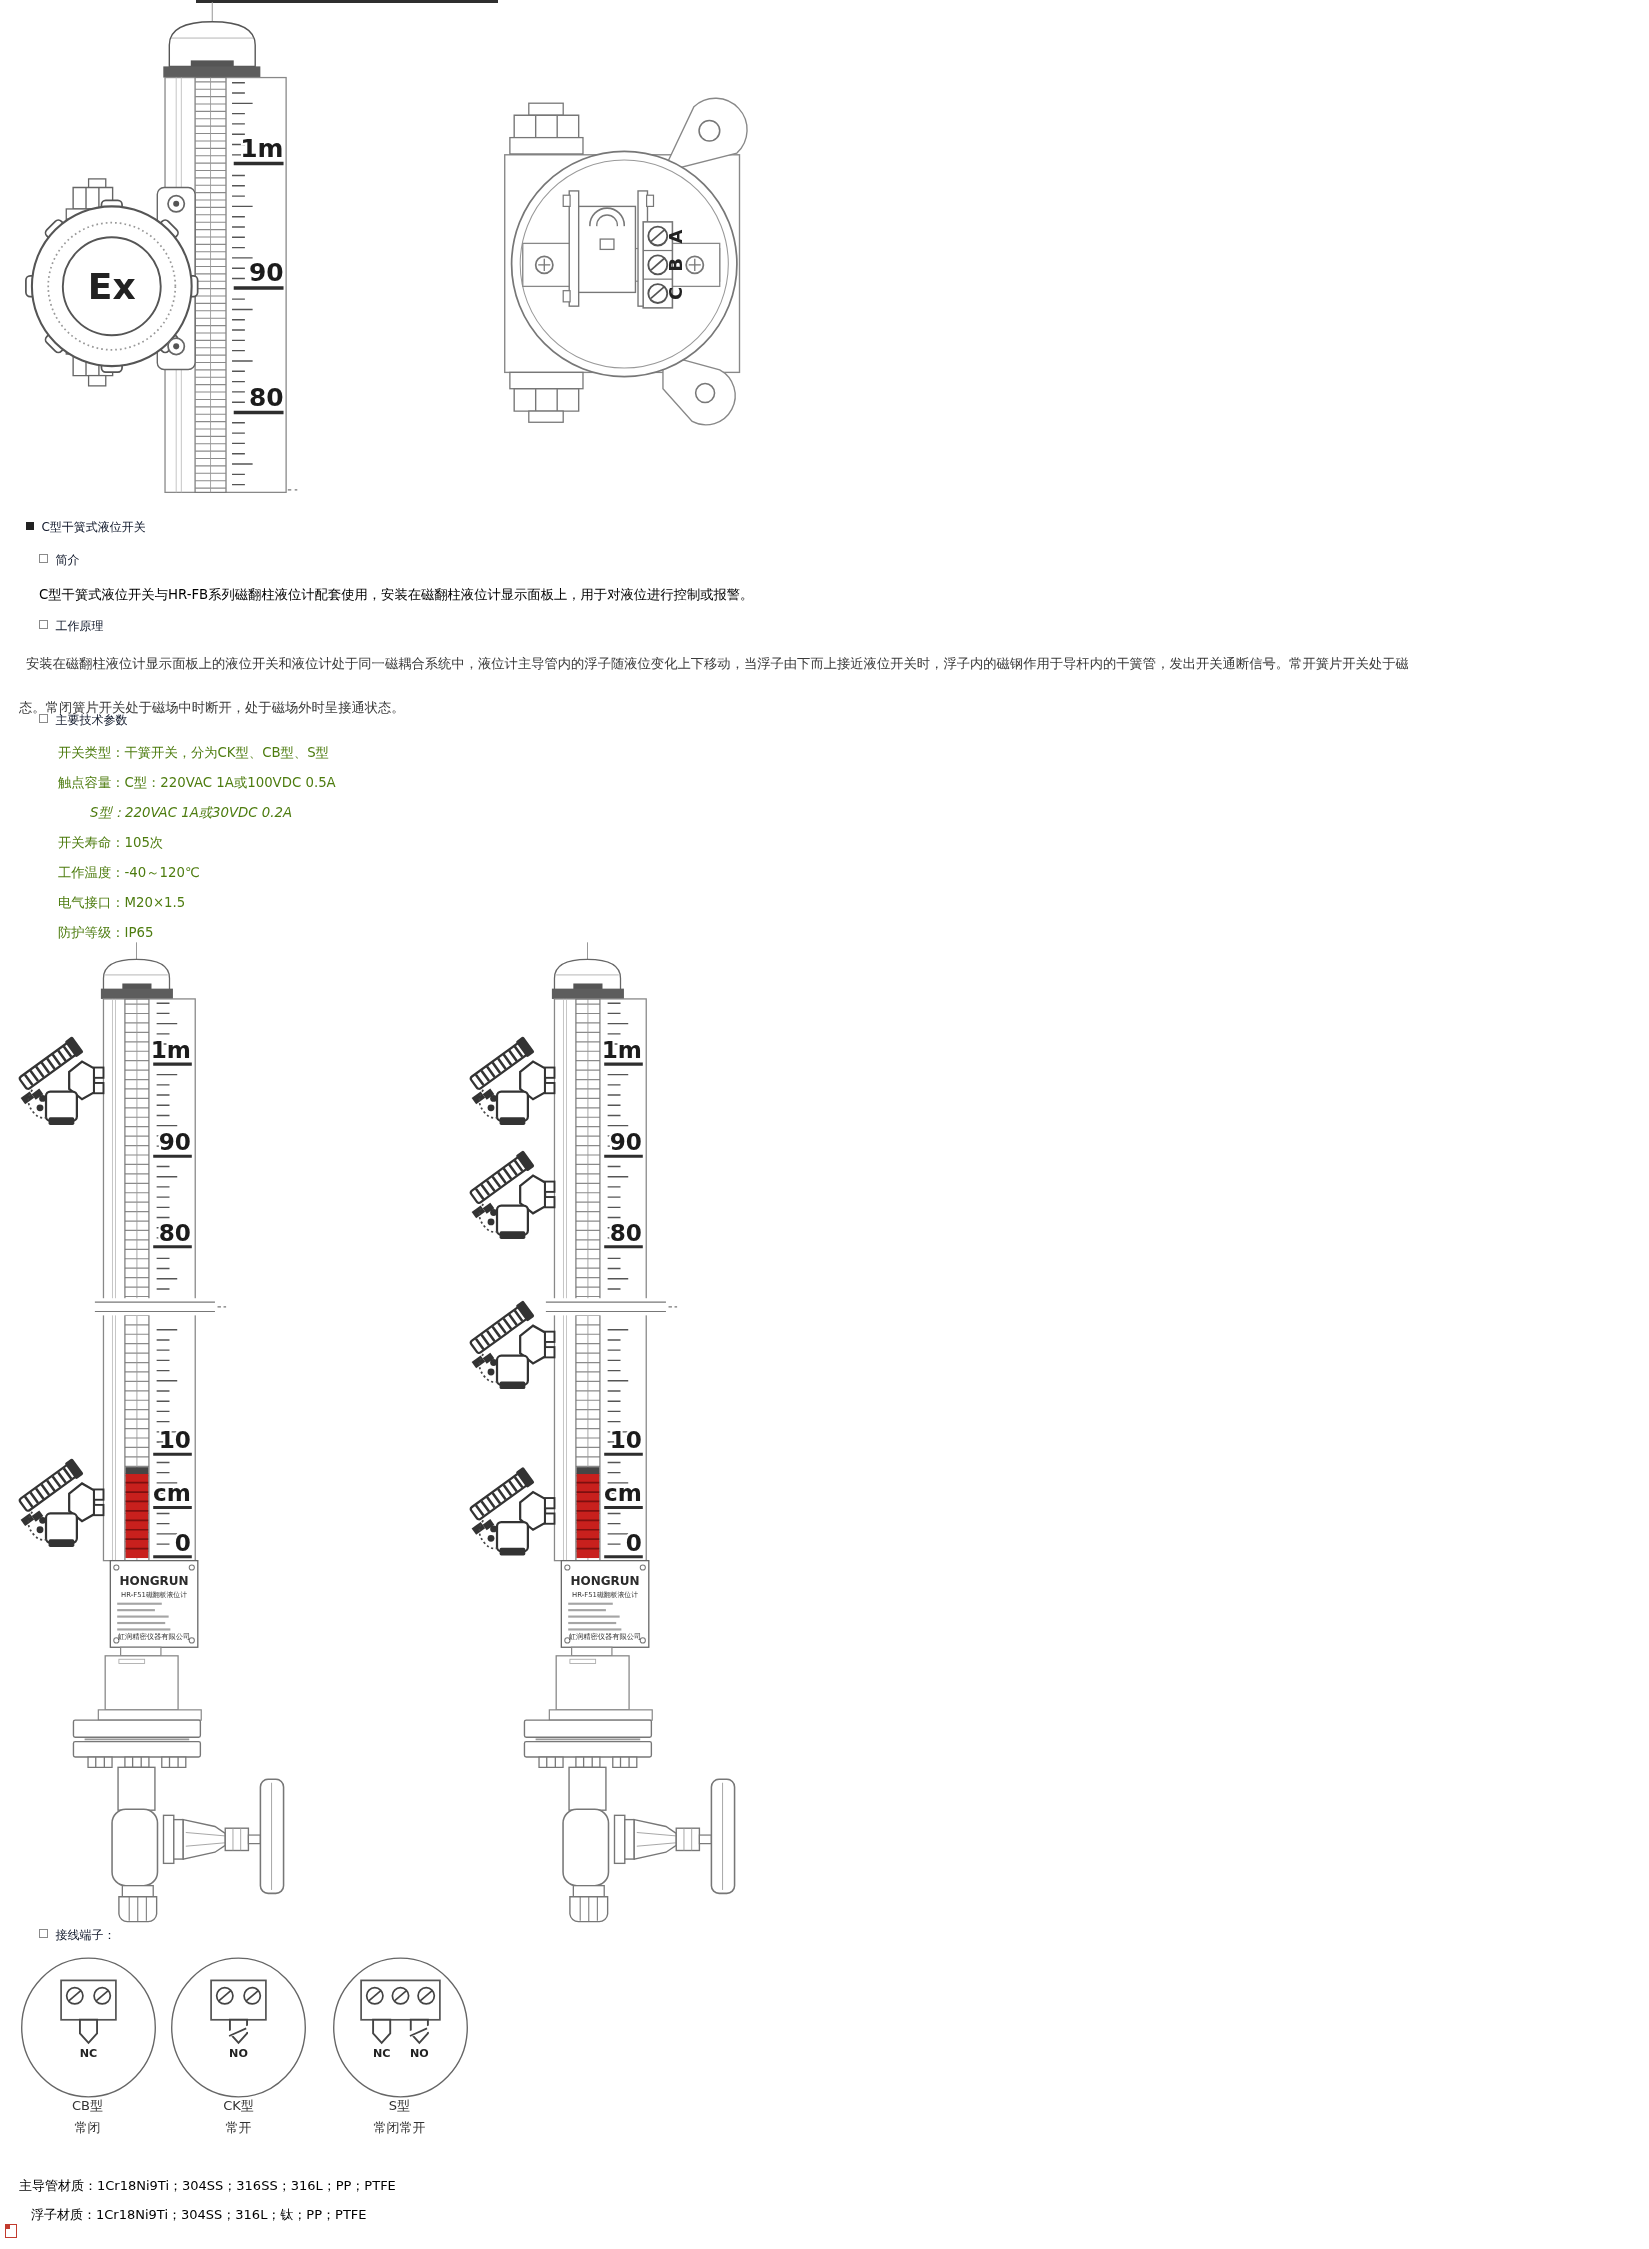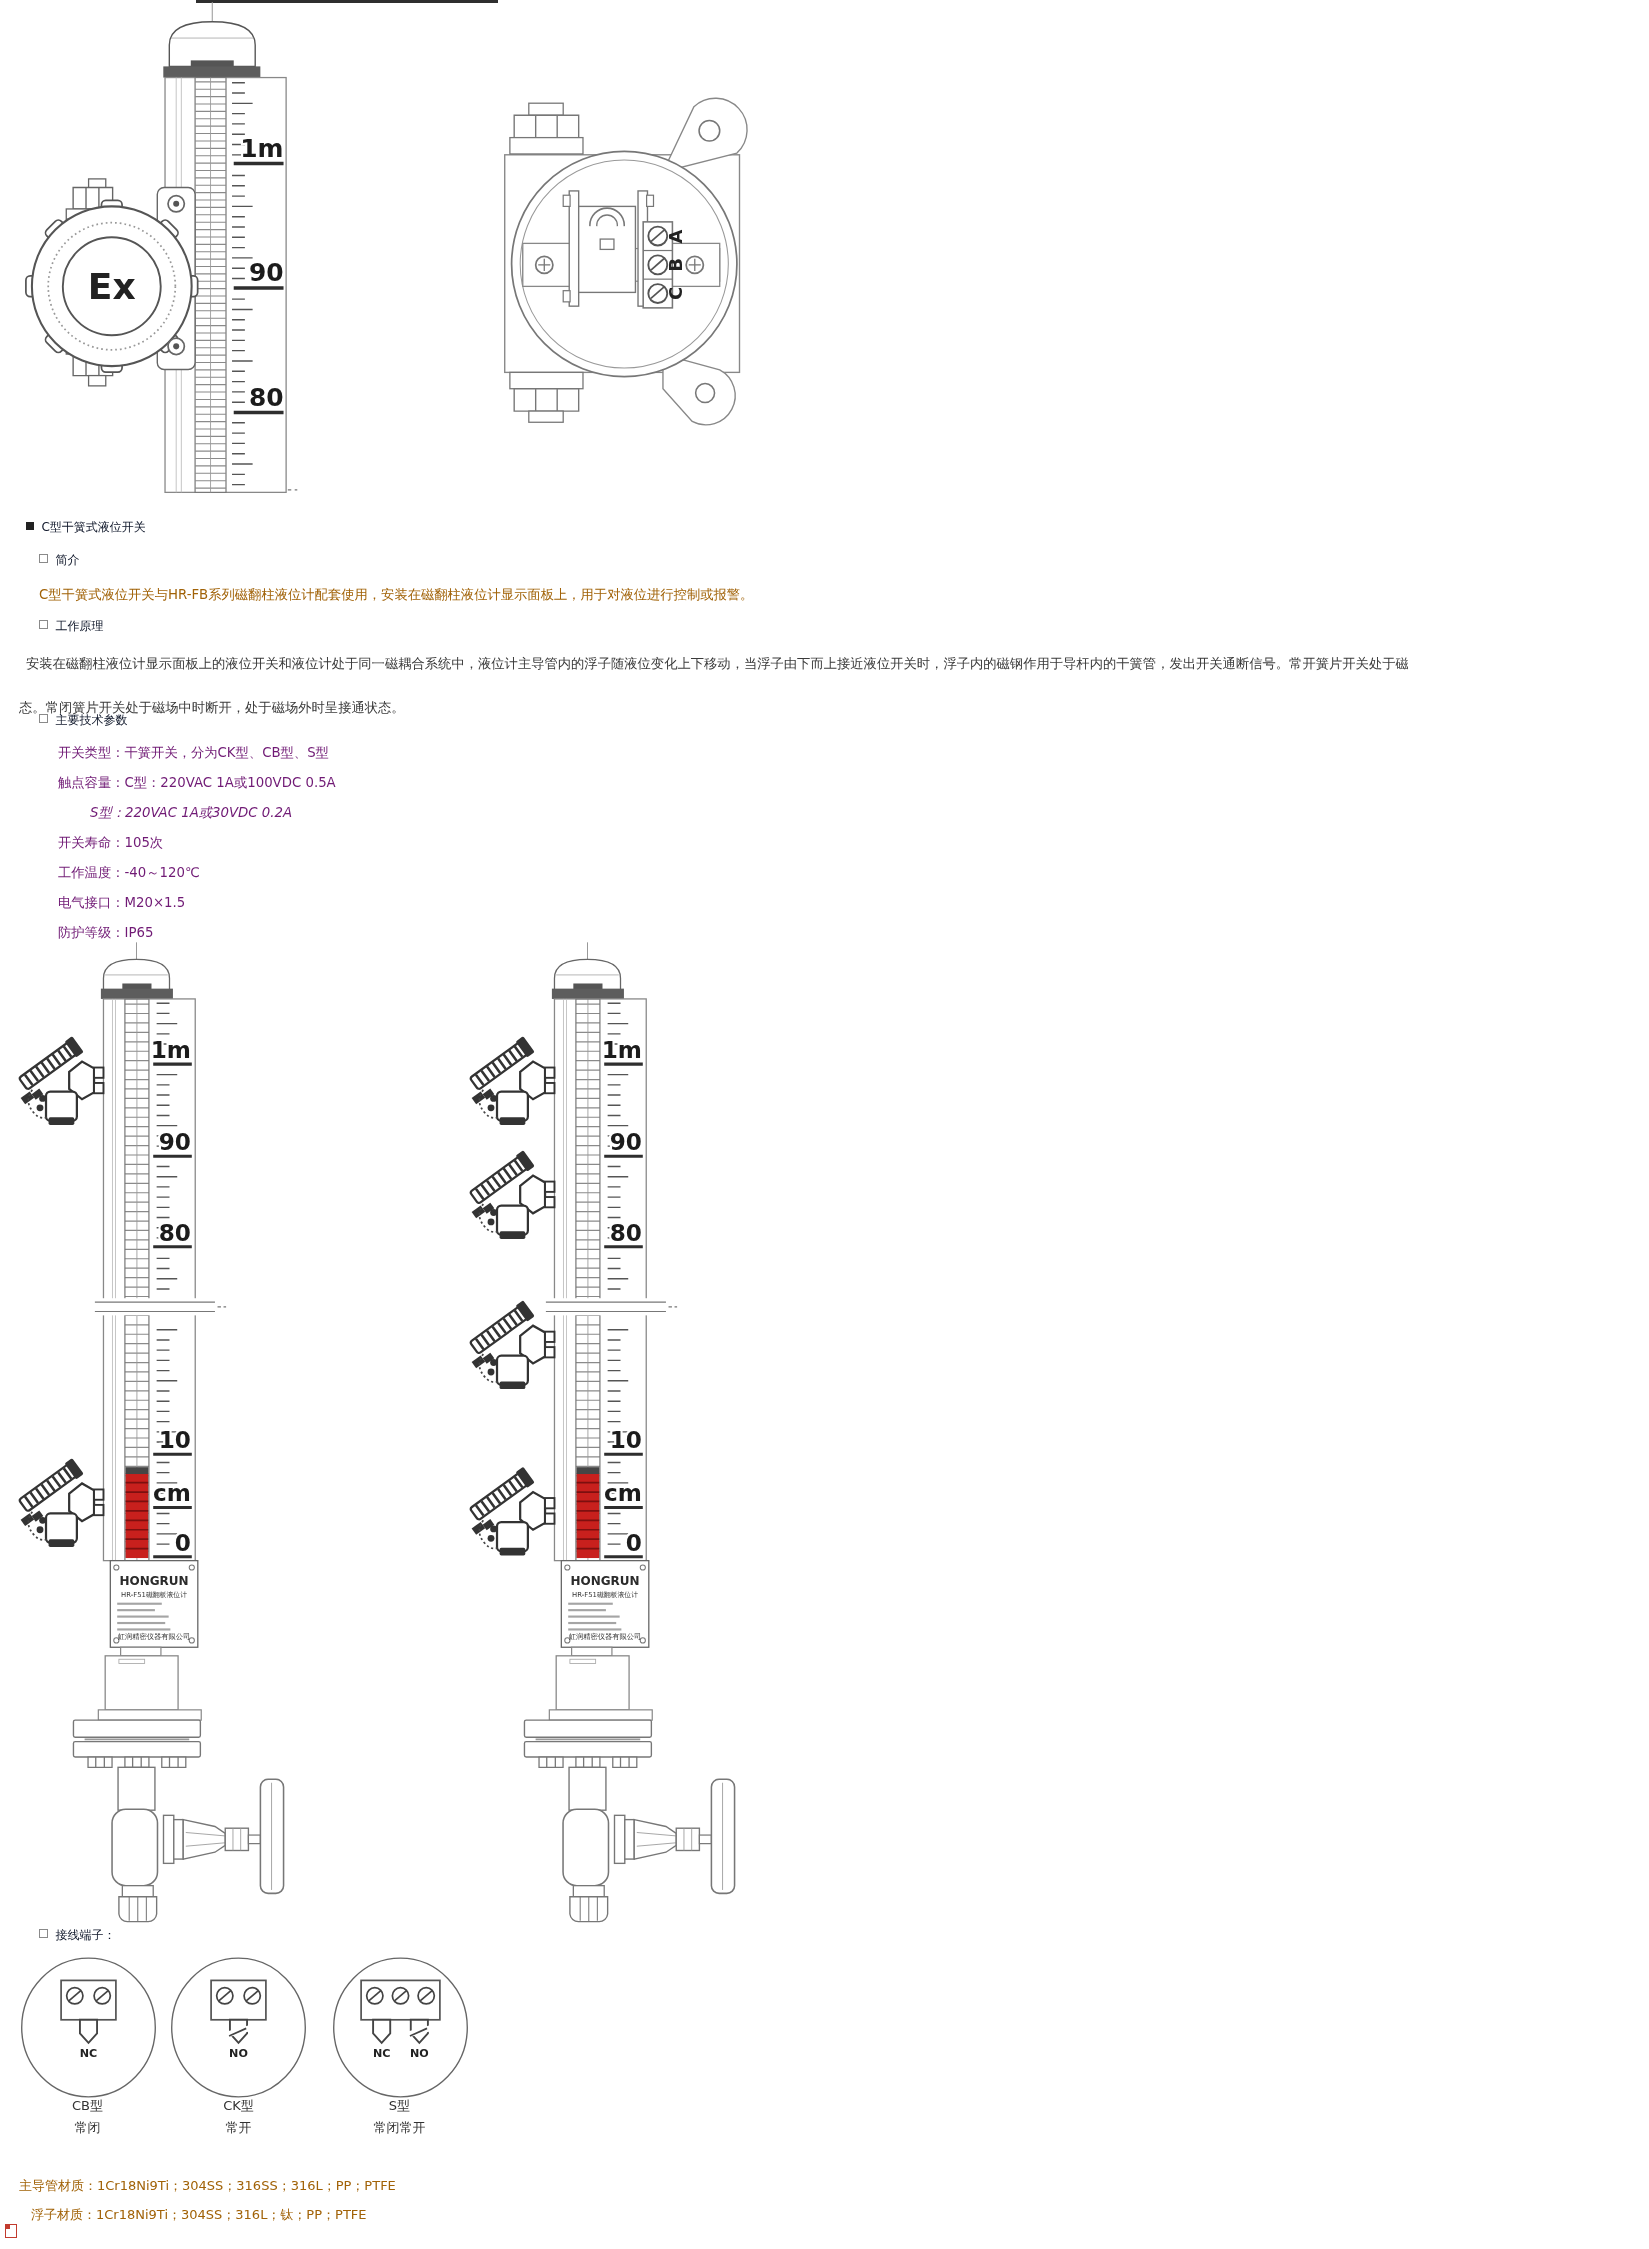--- a/index.html
+++ b/index.html
@@ -1,24 +1,24 @@
 <!DOCTYPE html>
 <html style="font-size:13.7px"><head>
 <meta charset="utf-8">
 <style>
   html,body{margin:0;padding:0;background:#fff;}
   .page{position:relative;width:1408px;height:2250px;background:#ffffff;overflow:hidden;
         font-family:"DejaVu Sans","Liberation Sans",sans-serif;color:#3b3b3b;}
   .abs{position:absolute;}
-  .txt{position:absolute;font-size:13.3px;color:#a16207;white-space:nowrap;}
+  .txt{position:absolute;font-size:13.3px;color:#000000;white-space:nowrap;}
   .heading{position:absolute;font-size:12px;color:#0f172a;white-space:nowrap;}
   .bullet-solid{display:inline-block;width:7.7px;height:7.7px;background:#222;margin-right:7.7px;vertical-align:0.9px;}
   .bullet-hollow{display:inline-block;width:6.9px;height:6.9px;border:1.3px solid #8a8a8a;margin-right:7.7px;vertical-align:0.9px;background:#fff;}
   .para{position:absolute;font-size:13.3px;line-height:44px;color:#3a3a3a;}
-  .pline{position:absolute;left:58px;font-size:13.3px;color:#701a75;white-space:nowrap;}
+  .pline{position:absolute;left:58px;font-size:13.3px;color:#4d7c0f;white-space:nowrap;}
   .pline.indent{left:90px;font-style:italic;}
   .termlabel{position:absolute;width:129px;text-align:center;font-size:13px;color:#333;white-space:nowrap;}
   .topline{position:absolute;left:196px;top:0;width:302px;height:3.4px;background:#2f2f2f;}
   .edgestrip{position:absolute;left:1636px;top:0;width:13.7px;height:2250px;background:#ededed;}
   .redglyph{position:absolute;left:5.2px;top:2224px;width:9.4px;height:12px;border:1.7px solid #c23b2e;background:#fff;}
   .redglyph::after{content:"";position:absolute;left:0;top:0;width:4.3px;height:4.3px;background:#c23b2e;}
   svg{position:absolute;overflow:visible;}
   svg text{font-family:"DejaVu Sans","Liberation Sans",sans-serif;}
 </style>
 </head>

